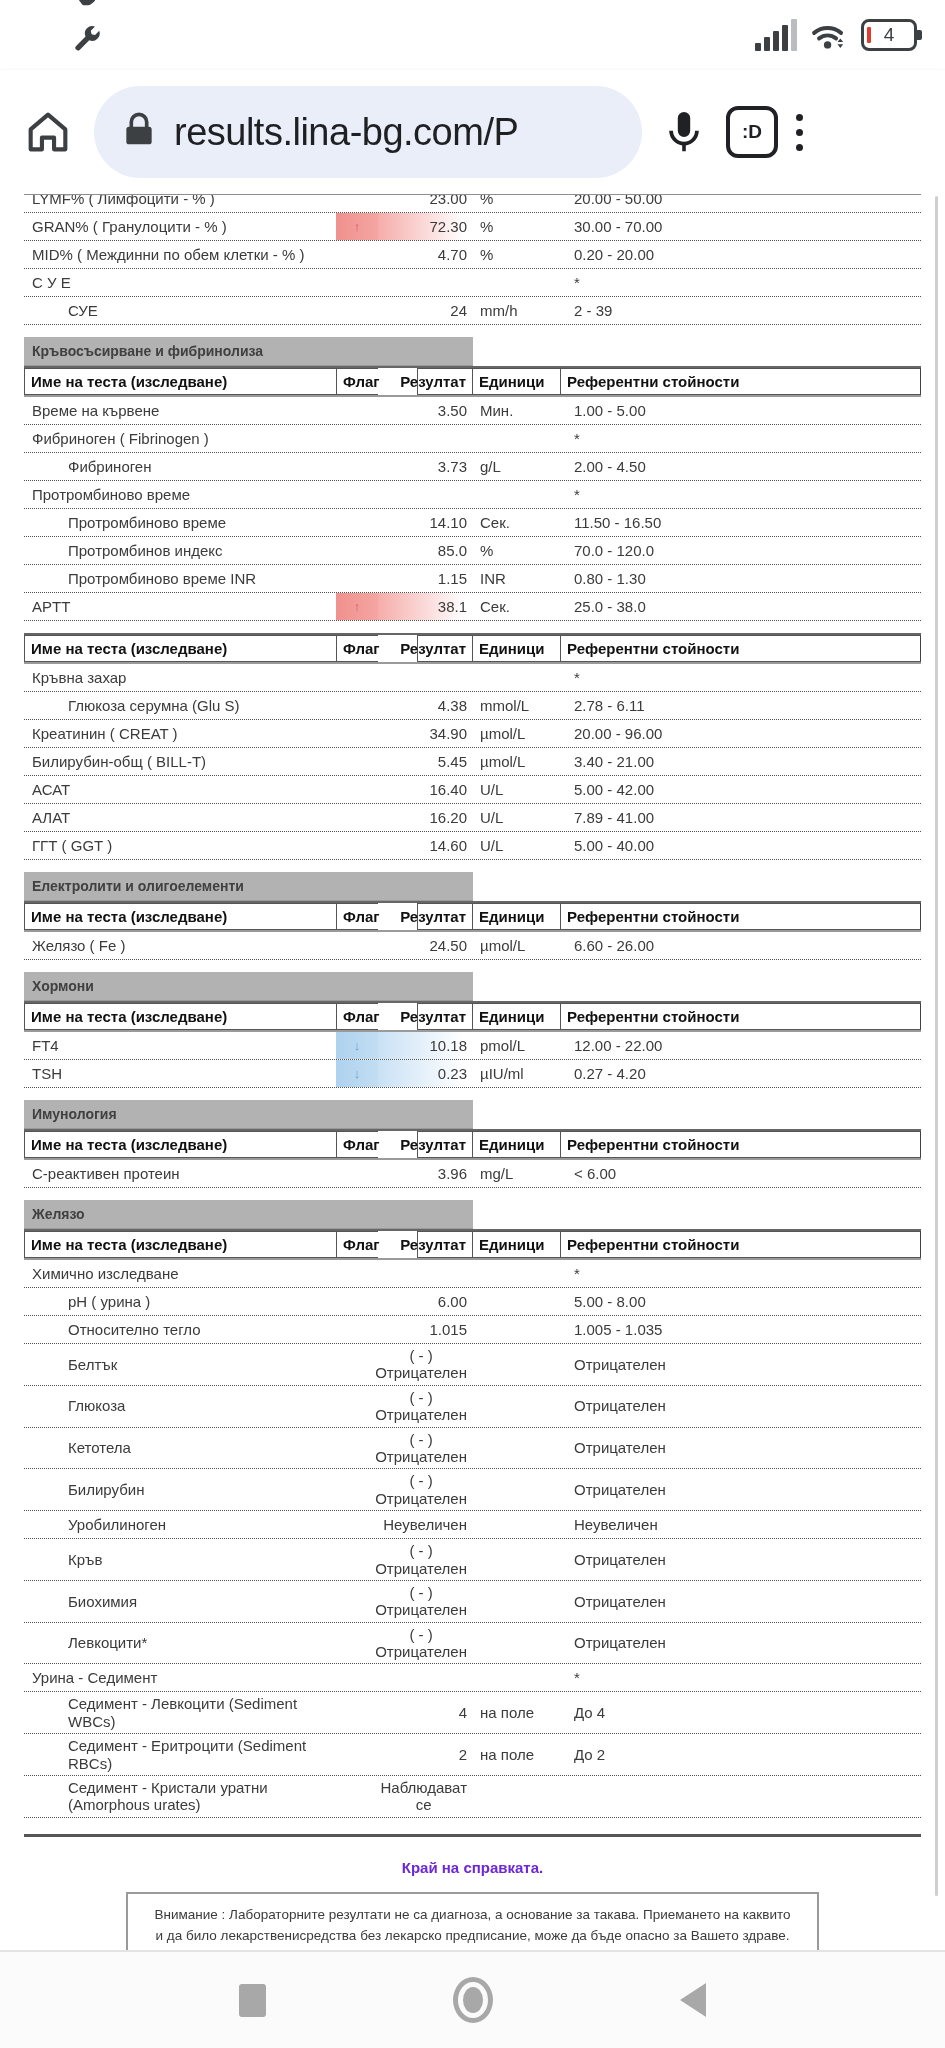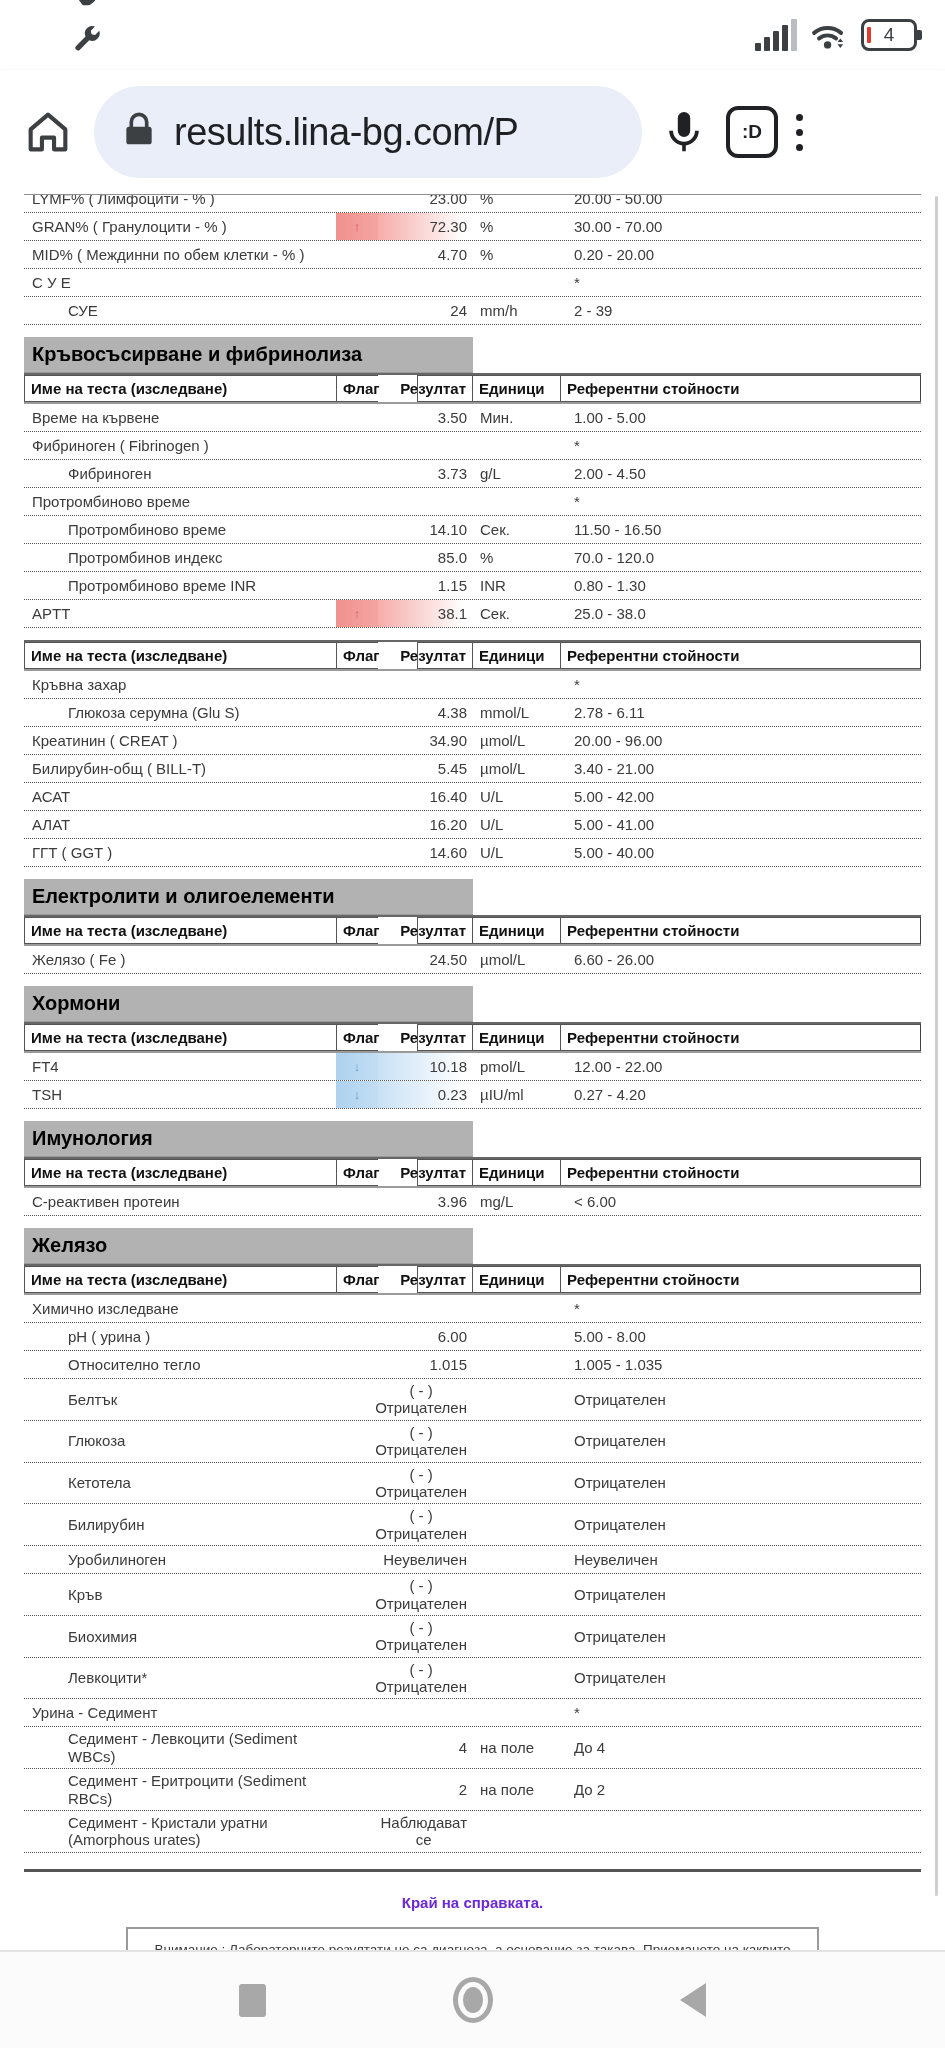--- a/index.html
+++ b/index.html
@@ -52,21 +52,21 @@
   .c.rs{align-self:stretch;display:flex;align-items:center;justify-content:flex-end;padding-right:5px;text-align:right;}
   .rs .lines{display:flex;flex-direction:column;align-items:center;}
   .c.un{padding-left:8px;}
   .c.rf{padding-left:14px;}
   .hl-high .fl{background:linear-gradient(to right,#f0918e,#f4a5a2);color:#d85a5a;}
   .hl-high .rs{background:linear-gradient(to right,#f5adaa,#ffffff 92%);}
   .hl-low .fl{background:linear-gradient(to right,#aed2ef,#c2ddf3);color:#6aa0cf;}
   .hl-low .rs{background:linear-gradient(to right,#c9e1f5,#ffffff 92%);}
   .sec{margin-top:12px;}
   .sec-title{width:50%;background:#b2b2b2;border-bottom:1px solid #9a9a9a;font-weight:bold;
-             font-size:20px;color:#000000;padding:6px 8px;box-sizing:border-box;}
+             font-size:14px;color:#404040;padding:6px 8px;box-sizing:border-box;}
   .hdr{display:grid;grid-template-columns:312px 42px 94px 88px 1fr;font-weight:bold;font-size:15px;color:#111;
        border-top:2px solid #666;border-bottom:2px solid #9a9a9a;}
   .hdr .h{border:1px solid #555;border-right:none;padding:4px 6px;box-sizing:border-box;min-height:26px;display:flex;align-items:center;}
   .hdr .h:last-child{border-right:1px solid #404040;}
   .hdr .h.res{justify-content:flex-end;margin-left:39px;}
   
   .endline{border-top:3px solid #555;margin:16px 24px 0 24px;}
   .endnote{text-align:center;font-weight:bold;font-size:15px;margin-top:22px;color:#6d28d9;}
   .warnbox{margin:16px 126px 0 126px;border:2px solid #9a9a9a;padding:10px 22px;font-size:13.5px;
            line-height:1.6;text-align:center;color:#3b3b3b;}
@@ -312,21 +312,21 @@
           <div class="c fl"></div>
           <div class="c rs">16.40</div>
           <div class="c un">U/L</div>
           <div class="c rf">5.00 - 42.00</div>
         </div>
         <div class="row">
           <div class="c nm">АЛАТ</div>
           <div class="c fl"></div>
           <div class="c rs">16.20</div>
           <div class="c un">U/L</div>
-          <div class="c rf">5.00 - 41.00</div>
+          <div class="c rf">7.89 - 41.00</div>
         </div>
         <div class="row">
           <div class="c nm">ГГТ ( GGT )</div>
           <div class="c fl"></div>
           <div class="c rs">14.60</div>
           <div class="c un">U/L</div>
           <div class="c rf">5.00 - 40.00</div>
         </div>
       </div>
       <div class="sec">

